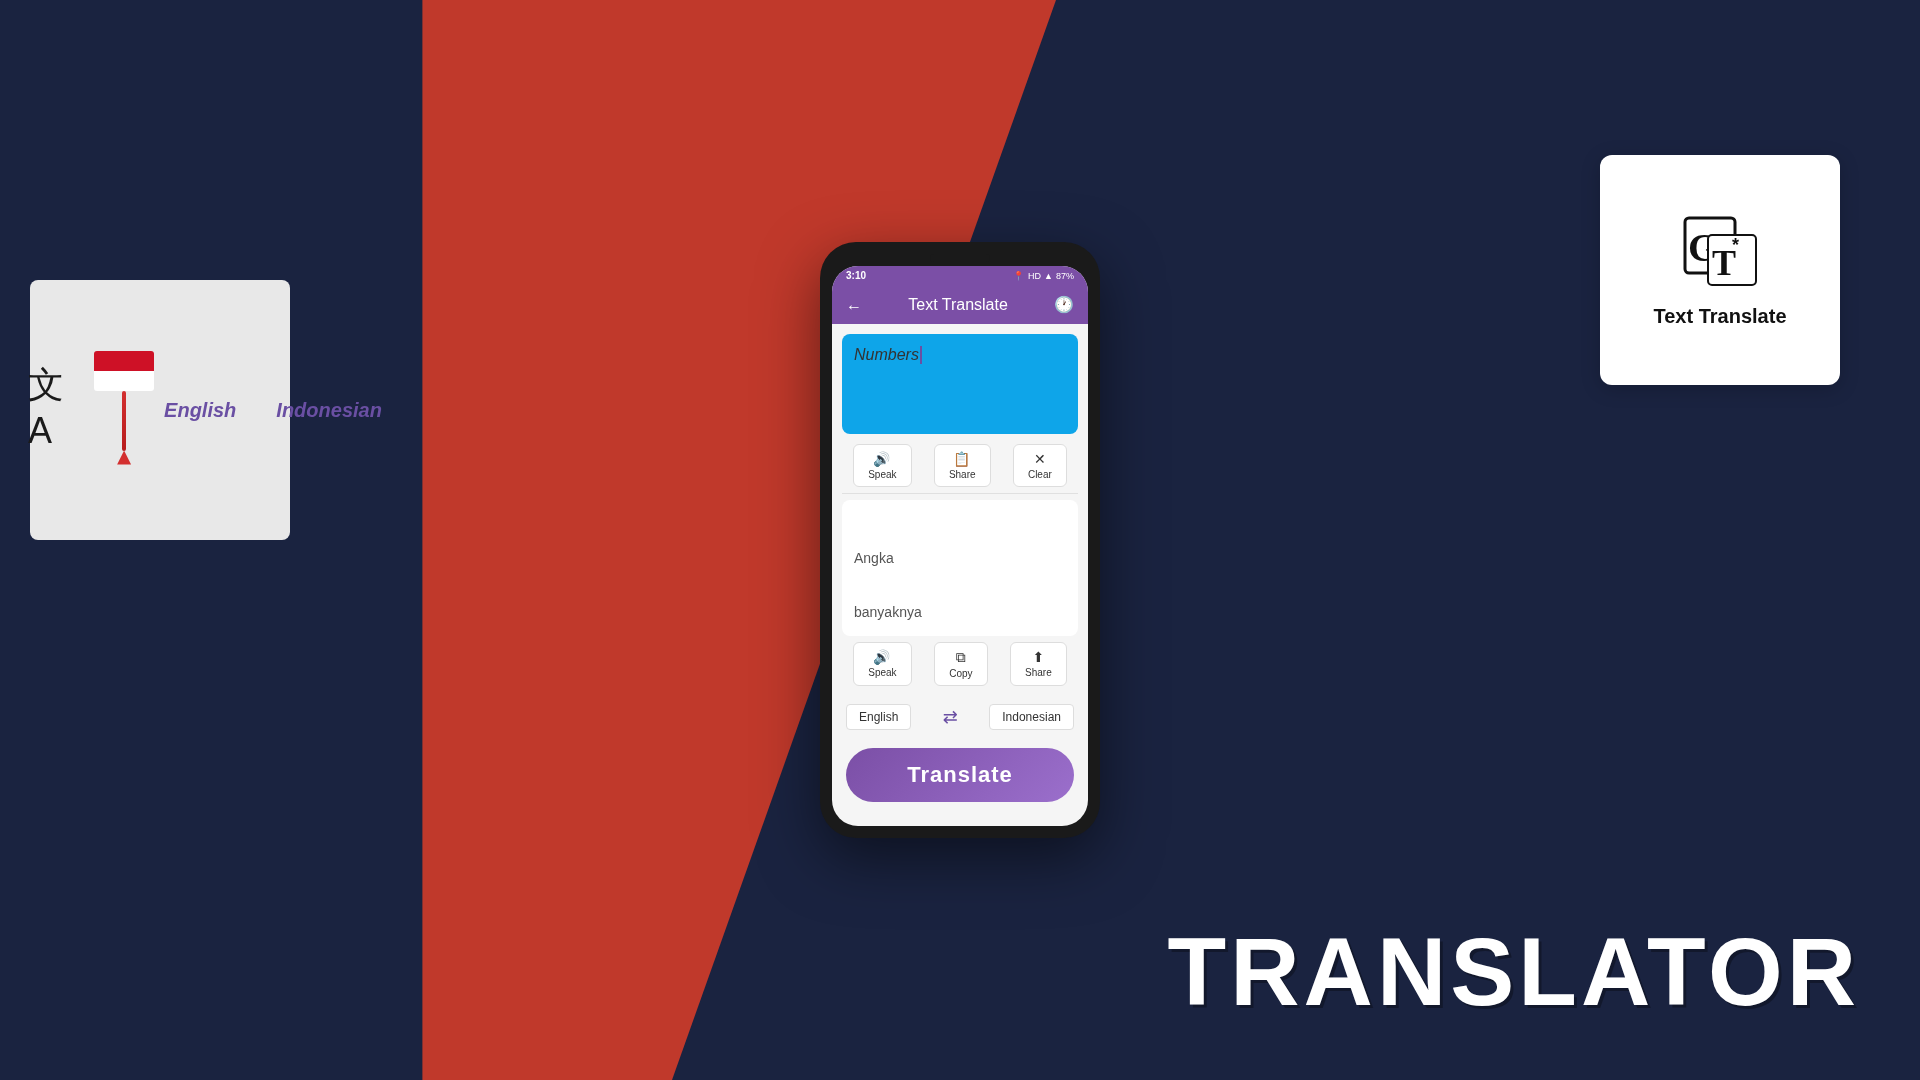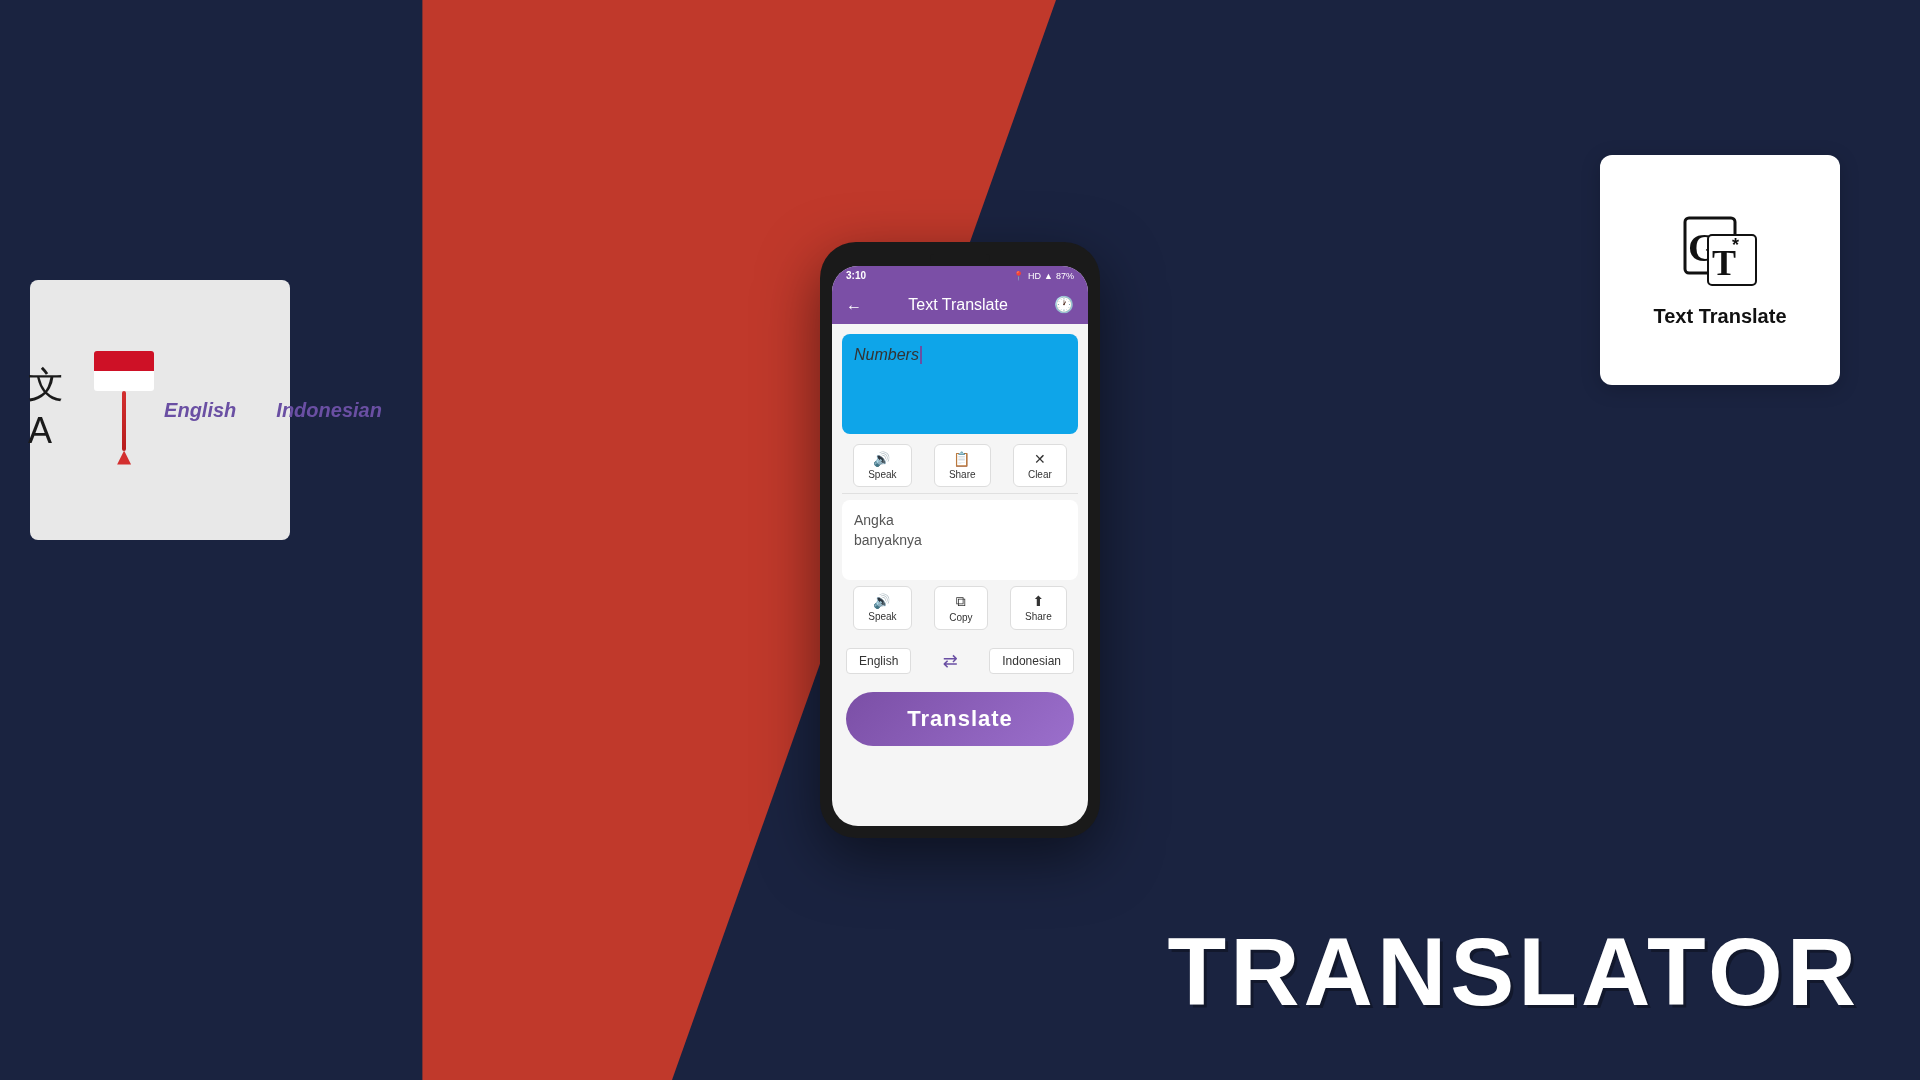--- a/index.html
+++ b/index.html
@@ -244,21 +244,21 @@
     }
     .action-btn-icon { font-size: 14px; }
     .divider { height: 1px; background: #e0e0e0; margin: 0 10px; }
     .output-section {
       background: #fff;
       margin: 6px 10px;
       border-radius: 8px;
       padding: 12px;
       min-height: 80px;
     }
-    .output-line { font-size: 14px; color: #555; margin-bottom: 4px; }
+    .output-line { font-size: 14px; color: #555; margin-bottom: 4px; margin-top: 38px; }
     .output-actions {
       display: flex;
       gap: 0;
       padding: 0 10px 8px;
       justify-content: space-around;
     }
     .language-bar {
       display: flex;
       align-items: center;
       justify-content: space-between;

